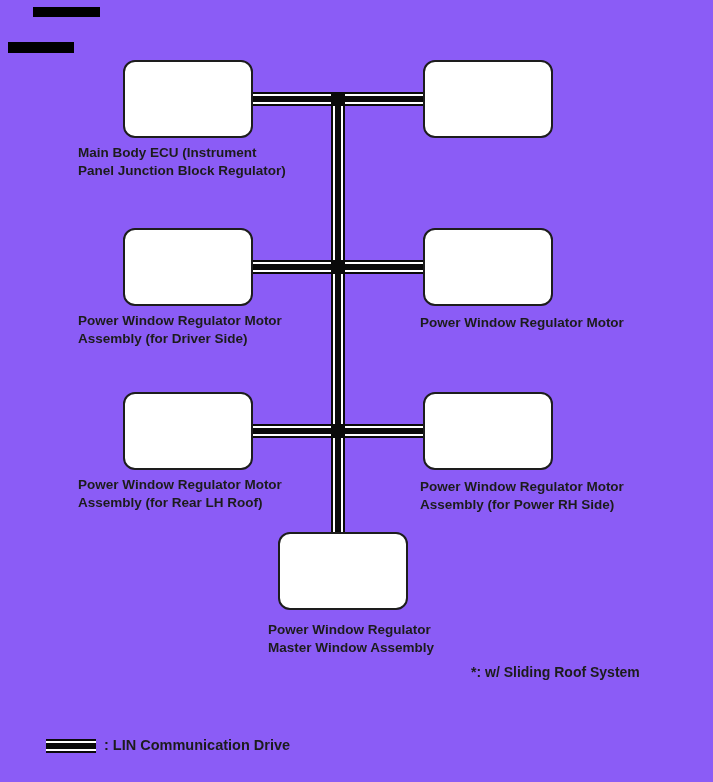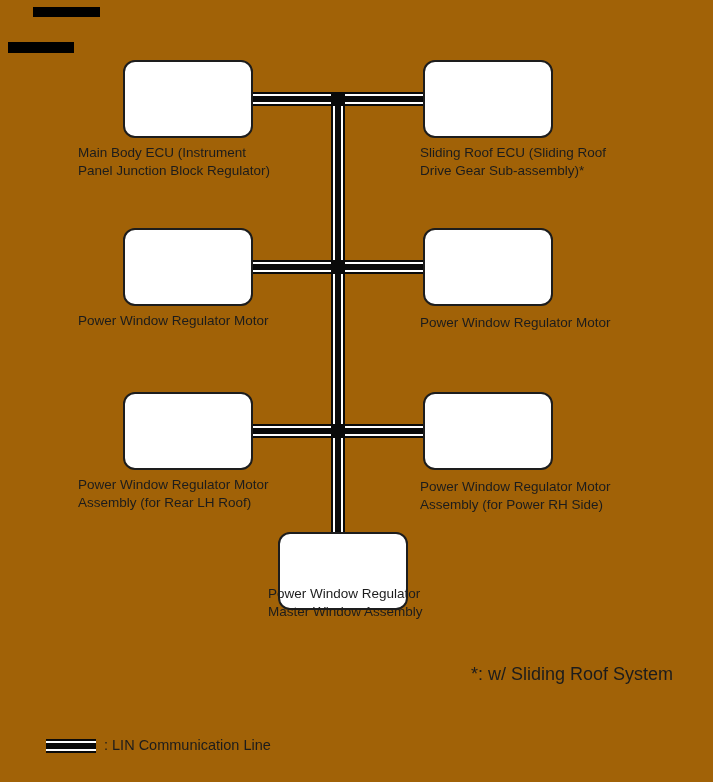--- a/index.html
+++ b/index.html
@@ -5,22 +5,23 @@
   html, body {
     margin: 0;
     padding: 0;
     background: #ffffff;
     font-family: "Liberation Sans", sans-serif;
   }
   .canvas {
     position: relative;
     width: 713px;
     height: 782px;
-    background: #a16207;
+    background: #8b5cf6;
     overflow: hidden;
+    font-weight: bold;
   }
   .redaction {
     position: absolute;
     background: #000000;
   }
   .node {
     position: absolute;
     width: 130px;
     height: 78px;
     box-sizing: border-box;
@@ -60,21 +61,21 @@
     position: absolute;
     width: 14px;
     height: 14px;
     background: #0a0a0a;
     z-index: 3;
   }
   .footnote {
     position: absolute;
     left: 471px;
     top: 664px;
-    font-size: 18px;
+    font-size: 14px;
     color: #1c1c1c;
     white-space: nowrap;
     z-index: 5;
     text-align: center;
   }
   .legend-symbol {
     position: absolute;
     left: 46px;
     top: 739px;
     width: 50px;
@@ -116,41 +117,38 @@
   <div class="node" style="left:123px; top:228px;"></div>
   <div class="node" style="left:423px; top:228px;"></div>
   <div class="node" style="left:123px; top:392px;"></div>
   <div class="node" style="left:423px; top:392px;"></div>
   <div class="node" style="left:278px; top:532px;"></div>
 
   <div class="node-label" style="left:78px; top:144px;">
     <div>Main Body ECU (Instrument</div>
     <div>Panel Junction Block Regulator)</div>
   </div>
-  <div class="node-label" style="left:420px; top:144px;">
-    <div>Sliding Roof ECU (Sliding Roof</div>
-    <div>Drive Gear Sub-assembly)*</div>
-  </div>
   <div class="node-label" style="left:78px; top:312px;">
     <div>Power Window Regulator Motor</div>
+    <div>Assembly (for Driver Side)</div>
   </div>
   <div class="node-label" style="left:420px; top:314px;">
     <div>Power Window Regulator Motor</div>
   </div>
   <div class="node-label" style="left:78px; top:476px;">
     <div>Power Window Regulator Motor</div>
     <div>Assembly (for Rear LH Roof)</div>
   </div>
   <div class="node-label" style="left:420px; top:478px;">
     <div>Power Window Regulator Motor</div>
     <div>Assembly (for Power RH Side)</div>
   </div>
-  <div class="node-label" style="left:268px; top:585px;">
+  <div class="node-label" style="left:268px; top:621px;">
     <div>Power Window Regulator</div>
     <div>Master Window Assembly</div>
   </div>
 
   <div class="footnote">*: w/ Sliding Roof System</div>
 
   <div class="legend-symbol"></div>
-  <div class="legend-label">: LIN Communication Line</div>
+  <div class="legend-label">: LIN Communication Drive</div>
 
 </div>
 
 </body></html>

